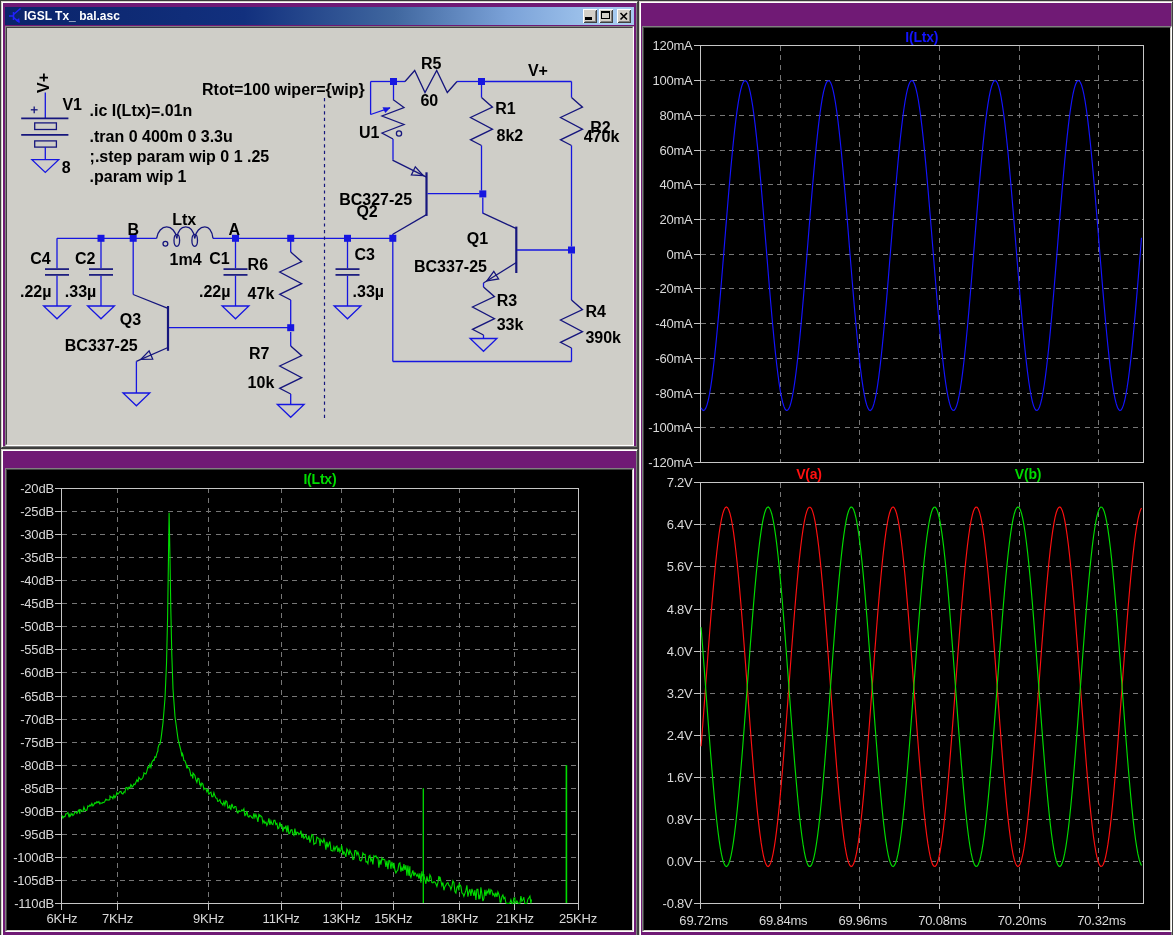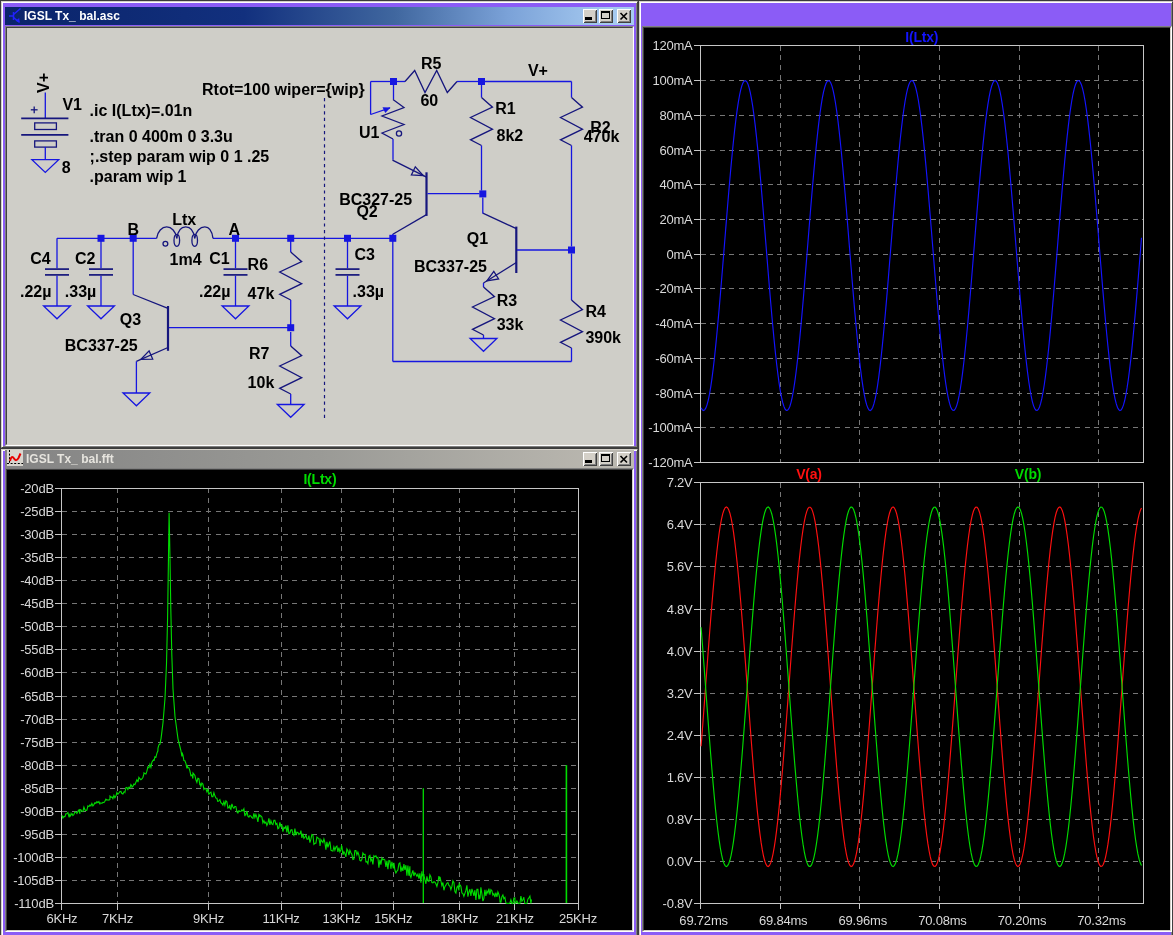--- a/index.html
+++ b/index.html
@@ -1,16 +1,16 @@
 <!DOCTYPE html>
 <html><head><meta charset="utf-8"><style>
 
 *{margin:0;padding:0;box-sizing:border-box}
 body{width:1173px;height:935px;background:#3a3a3a;position:relative;overflow:hidden;font-family:"Liberation Sans",sans-serif}
-.win{position:absolute;background:#8b5cf6;border:1px solid;border-color:#d4d0c8 #404040 #404040 #d4d0c8;
+.win{position:absolute;background:#701a75;border:1px solid;border-color:#d4d0c8 #404040 #404040 #d4d0c8;
      box-shadow:inset 1px 1px 0 #fff,inset -1px -1px 0 #808080}
 .tbar{position:absolute;left:3px;right:3px;height:18px;display:block}
 .tbar.active{background:linear-gradient(90deg,#0a246a 0%,#12307e 38%,#40679f 62%,#7ba2d8 80%,#a6caf0 96%)}
 .tbar.inactive{background:linear-gradient(90deg,#848484 0%,#9a9a96 50%,#bdbab2 100%)}
 .ttext{position:absolute;top:2px;font:bold 12px "Liberation Sans",sans-serif;white-space:nowrap}
 .tbar.active .ttext{color:#fff}
 .tbar.inactive .ttext{color:#e6e4de}
 .ticon{position:absolute;width:17px;height:17px;left:2px;top:0px}
 .wbtn{position:absolute;width:14px;height:14px;background:#d4d0c8;
       box-shadow:inset 1px 1px 0 #fff,inset -1px -1px 0 #404040,inset 2px 2px 0 #d4d0c8,inset -2px -2px 0 #808080}
@@ -189,42 +189,20 @@
 <text x="354.4" y="260" class="t">C3</text>
 <text x="352.6" y="296.5" class="t">.33µ</text>
 <text x="247.6" y="269.5" class="t">R6</text>
 <text x="247.6" y="299" class="t">47k</text>
 <text x="248.9" y="359" class="t">R7</text>
 <text x="247.6" y="387.5" class="t">10k</text>
 <text x="119.7" y="324.5" class="t">Q3</text>
 <text x="64.8" y="350.5" class="t">BC337-25</text>
 </svg>
 <div class="win" id="wfft" style="left:1px;top:449px;width:637px;height:492px">
-<div class="tbar inactive" style="top:0px">
-<div class="ticon">
-        <svg width="16" height="16" viewBox="0 0 16 16" style="position:absolute;left:0;top:0">
-<rect x="0" y="0" width="16" height="16" fill="#d8d5ce"></rect>
-<g stroke="#000" stroke-width="1">
-<line x1="2.5" y1="0" x2="2.5" y2="14" stroke-dasharray="2 1.6"></line>
-<line x1="0" y1="13.5" x2="16" y2="13.5" stroke-dasharray="2 1.6"></line>
-</g>
-<path d="M3,11 C4,6.5 5.5,6 7,8.5 C8.5,11 10,10.5 11.5,8 L13.5,3.5" fill="none" stroke="#e80000" stroke-width="2"></path>
-</svg>
-      </div>
-<div class="ttext" style="left:21px">IGSL Tx_ bal.fft</div>
-<div class="wbtn" style="right:37px;top:2px">
-        <div class="glyph-min"></div>
-      </div>
-<div class="wbtn" style="right:21px;top:2px">
-        <div class="glyph-max"></div>
-      </div>
-<div class="wbtn" style="right:3px;top:2px"><svg width="14" height="13" viewBox="0 0 14 13">
-          <path d="M3.5,3 L10,9.5 M10,3 L3.5,9.5" stroke="#000" stroke-width="1.6"></path>
-        </svg></div>
-</div>
 <div class="client" style="left:3px;top:18px;right:3px;height:464px;background:#000">
       <div class="client-in"></div>
     </div>
 </div>
 <svg width="625" height="459" viewBox="7 470 625 459" style="position:absolute;left:7px;top:470px">
 <style>.gl{stroke:#767676;stroke-width:1;stroke-dasharray:5 4.6;fill:none;shape-rendering:crispEdges}.bx{stroke:#c6c6c6;stroke-width:1;fill:none;shape-rendering:crispEdges}.al{font:13px "Liberation Sans",sans-serif;fill:#d9d9d9;letter-spacing:-0.2px}</style>
 <line x1="61.9" y1="511.5" x2="578" y2="511.5" class="gl"></line>
 <line x1="61.9" y1="534.5" x2="578" y2="534.5" class="gl"></line>
 <line x1="61.9" y1="557.6" x2="578" y2="557.6" class="gl"></line>
 <line x1="61.9" y1="580.6" x2="578" y2="580.6" class="gl"></line>

